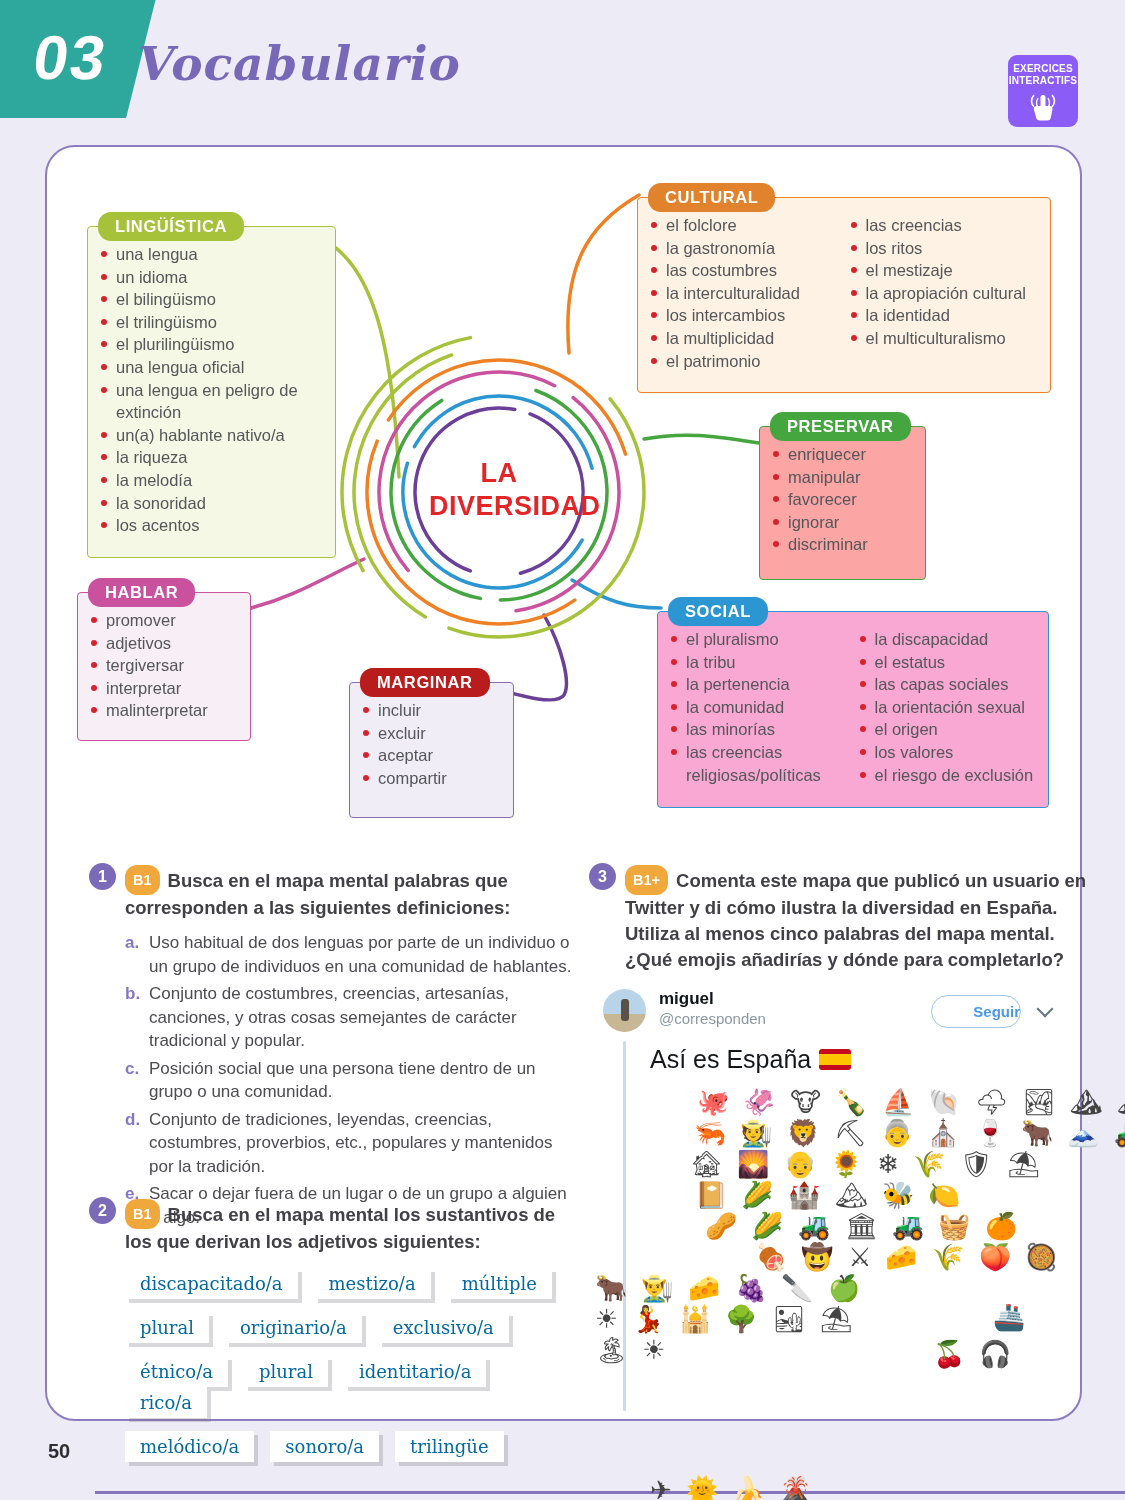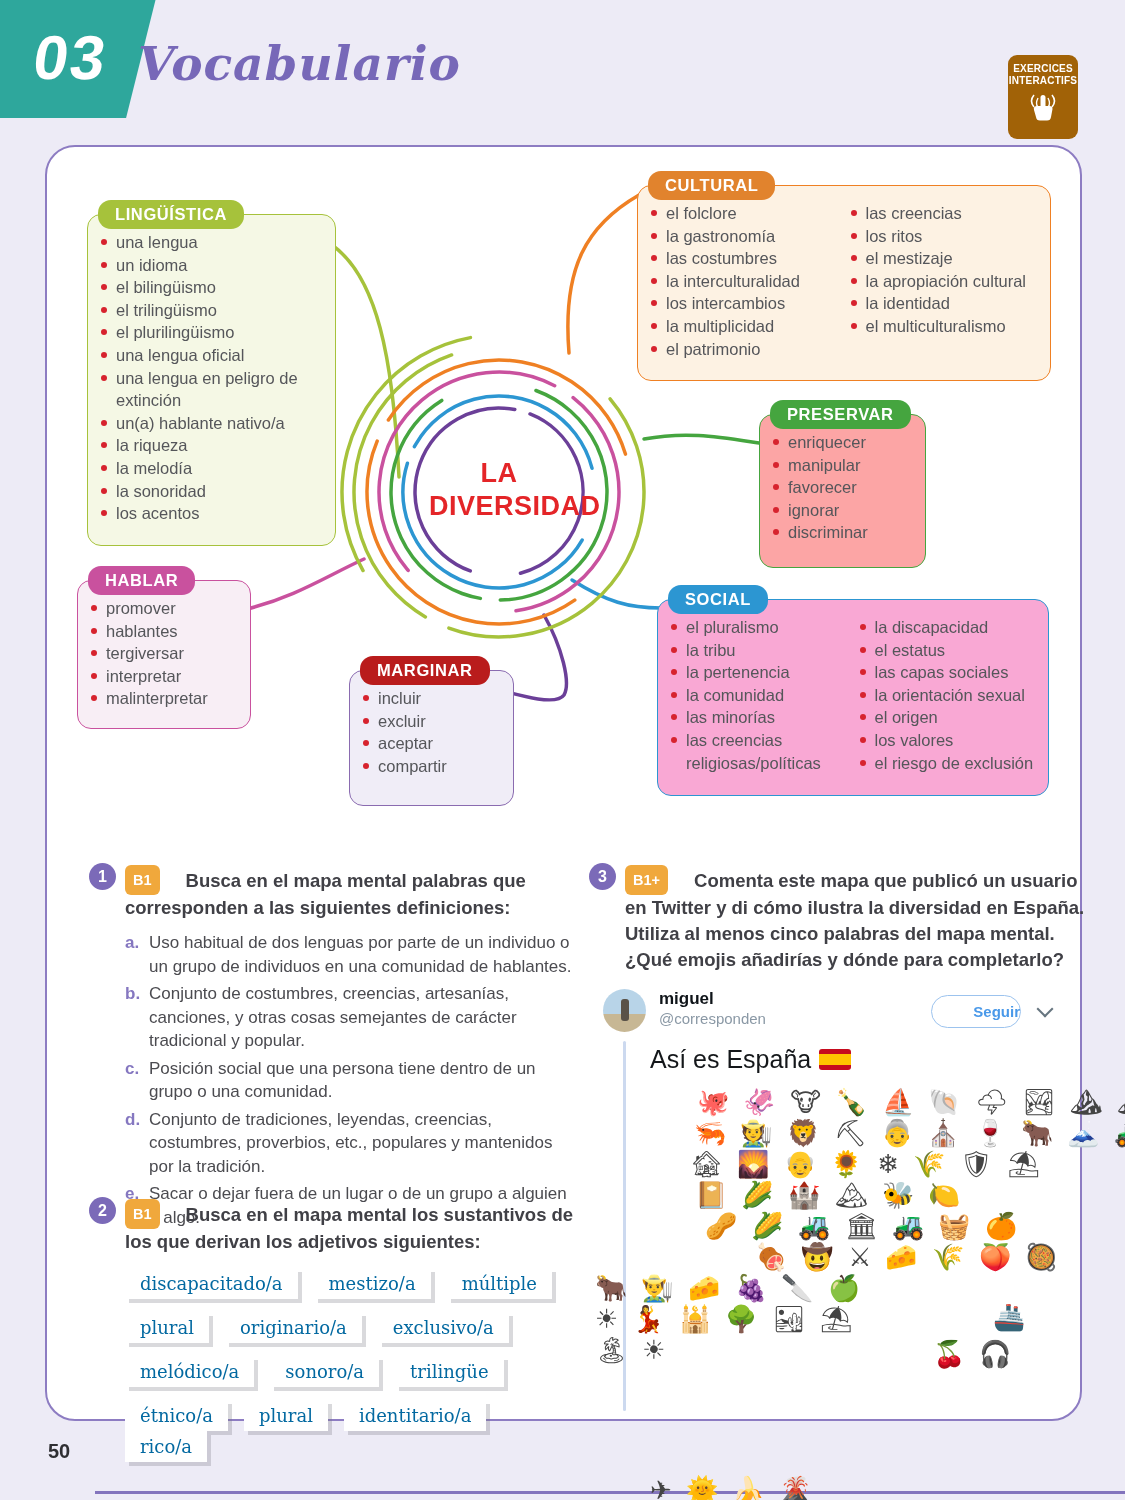--- a/index.html
+++ b/index.html
@@ -7,47 +7,47 @@
     width:1125px;height:1500px;position:relative;overflow:hidden;
     background:#edebf6;font-family:"Liberation Sans",sans-serif;
   }
   
   .unit-shape{position:absolute;left:-14px;top:-10px;width:172px;height:128px;
     background:#2ea79c;transform:skewX(-14deg);transform-origin:top left;}
   .unit-number{position:absolute;left:34px;top:22px;color:#fff;font-size:62px;font-weight:bold;
     transform:skewX(-8deg);letter-spacing:2px;}
   .page-title{position:absolute;left:138px;top:36px;color:#7768b8;font-size:47px;font-weight:bold;
     font-style:italic;font-family:"DejaVu Serif",serif;letter-spacing:1px;}
-  .interactive-badge{position:absolute;left:1008px;top:55px;width:70px;height:84px;background:#a16207;
+  .interactive-badge{position:absolute;left:1008px;top:55px;width:70px;height:72px;background:#8b5cf6;
     border-radius:9px;text-align:center;cursor:pointer;}
   .interactive-badge .bl{color:#fff;font-size:10px;font-weight:bold;line-height:12px;letter-spacing:.2px;}
   .interactive-badge .bl1{margin-top:8px;}
   .interactive-badge svg{margin-top:2px;}
   
   .panel{position:absolute;left:45px;top:145px;width:1033px;height:1272px;background:#fff;
     border:2px solid #8d7cc2;border-radius:30px;}
   .mindmap-svg{position:absolute;left:0;top:0;z-index:0;}
   
-  .cat-box{position:absolute;border-radius:14px;border:1.5px solid;z-index:2;}
+  .cat-box{position:absolute;border-radius:4px;border:1.5px solid;z-index:2;margin-top:12px;}
   .cat-label{position:absolute;top:-15px;left:10px;color:#fff;font-weight:bold;font-size:16.5px;
     letter-spacing:.6px;padding:5px 17px;border-radius:13px;z-index:3;white-space:nowrap;}
   .items{list-style:none;margin:0;padding:16px 10px 10px 13px;}
   .items li{display:flex;font-size:16.5px;line-height:22.6px;color:#55565a;}
   .items .bullet{width:6px;height:6px;border-radius:50%;background:#d7232e;flex:0 0 6px;
     margin:8px 9px 0 0;}
   .twocol{display:flex;}
   
   .center-label{position:absolute;z-index:2;text-align:center;color:#e42528;font-weight:bold;
     font-size:27px;line-height:33px;letter-spacing:.5px;}
   
   .ex{position:absolute;z-index:2;}
   .num-circle{position:absolute;left:-36px;top:-2px;width:27px;height:27px;border-radius:50%;
     background:#7b6ab8;color:#fff;font-weight:bold;font-size:16px;text-align:center;line-height:27px;}
   .level-badge{display:inline-block;background:#f0a83c;color:#fff;font-weight:bold;font-size:14.5px;
-    border-radius:6px;padding:2px 8px;margin-right:26px;vertical-align:2px;}
+    border-radius:12px;padding:2px 8px;margin-right:8px;vertical-align:2px;}
   .prompt{font-size:18.5px;line-height:26px;color:#404046;font-weight:bold;}
   .defs{margin-top:10px;}
   .def{display:flex;font-size:17px;line-height:23.5px;color:#4b4b50;margin-bottom:4px;}
   .def .letter{color:#8577c0;font-weight:bold;flex:0 0 24px;}
   .chips-row{margin-top:13px;}
   .chip{display:inline-block;background:#fff;font-family:"DejaVu Serif",serif;font-size:18px;
     color:#0369a1;padding:5px 15px;margin-right:16px;box-shadow:4px 4px 0 rgba(120,120,130,.28);}
   
   .tweet{position:absolute;left:548px;top:836px;width:482px;z-index:2;}
   .avatar{position:absolute;left:8px;top:6px;width:43px;height:43px;border-radius:50%;overflow:hidden;
@@ -279,21 +279,21 @@
   <div class="cat-box" style="left:30px;top:433px;width:172px;height:147px;background:#f8eef5;border-color:#c9519e;">
     <div class="cat-label" style="background:#c9519e;">HABLAR</div>
     <ul class="items">
 
     <li>
           <span class="bullet"></span>
           <span>promover</span>
         </li>
         <li>
           <span class="bullet"></span>
-          <span>hablantes</span>
+          <span>adjetivos</span>
         </li>
         <li>
           <span class="bullet"></span>
           <span>tergiversar</span>
         </li>
         <li>
           <span class="bullet"></span>
           <span>interpretar</span>
         </li>
         <li>
@@ -430,24 +430,24 @@
       <span class="level-badge">B1</span><span>Busca en el mapa mental los sustantivos de los que derivan los adjetivos siguientes:</span>
     </div>
     <div class="chips-row">
       
     <span class="chip">discapacitado/a</span><span class="chip">mestizo/a</span><span class="chip">múltiple</span></div>
     <div class="chips-row">
       
     <span class="chip">plural</span><span class="chip">originario/a</span><span class="chip">exclusivo/a</span></div>
     <div class="chips-row">
       
-    <span class="chip">melódico/a</span><span class="chip">sonoro/a</span><span class="chip">trilingüe</span></div>
+    <span class="chip">étnico/a</span><span class="chip">plural</span><span class="chip">identitario/a</span><span class="chip">rico/a</span></div>
     <div class="chips-row">
       
-    <span class="chip">étnico/a</span><span class="chip">plural</span><span class="chip">identitario/a</span><span class="chip">rico/a</span></div>
+    <span class="chip">melódico/a</span><span class="chip">sonoro/a</span><span class="chip">trilingüe</span></div>
   </div>
 
   <div class="ex" style="left:578px;top:718px;width:468px;">
     <div class="num-circle">3</div>
     <div class="prompt">
       <span class="level-badge">B1+</span><span>Comenta este mapa que publicó un usuario en Twitter y di cómo ilustra la diversidad en España. Utiliza al menos cinco palabras del mapa mental. ¿Qué emojis añadirías y dónde para completarlo?</span>
     </div>
   </div>
 
   <div class="tweet">

